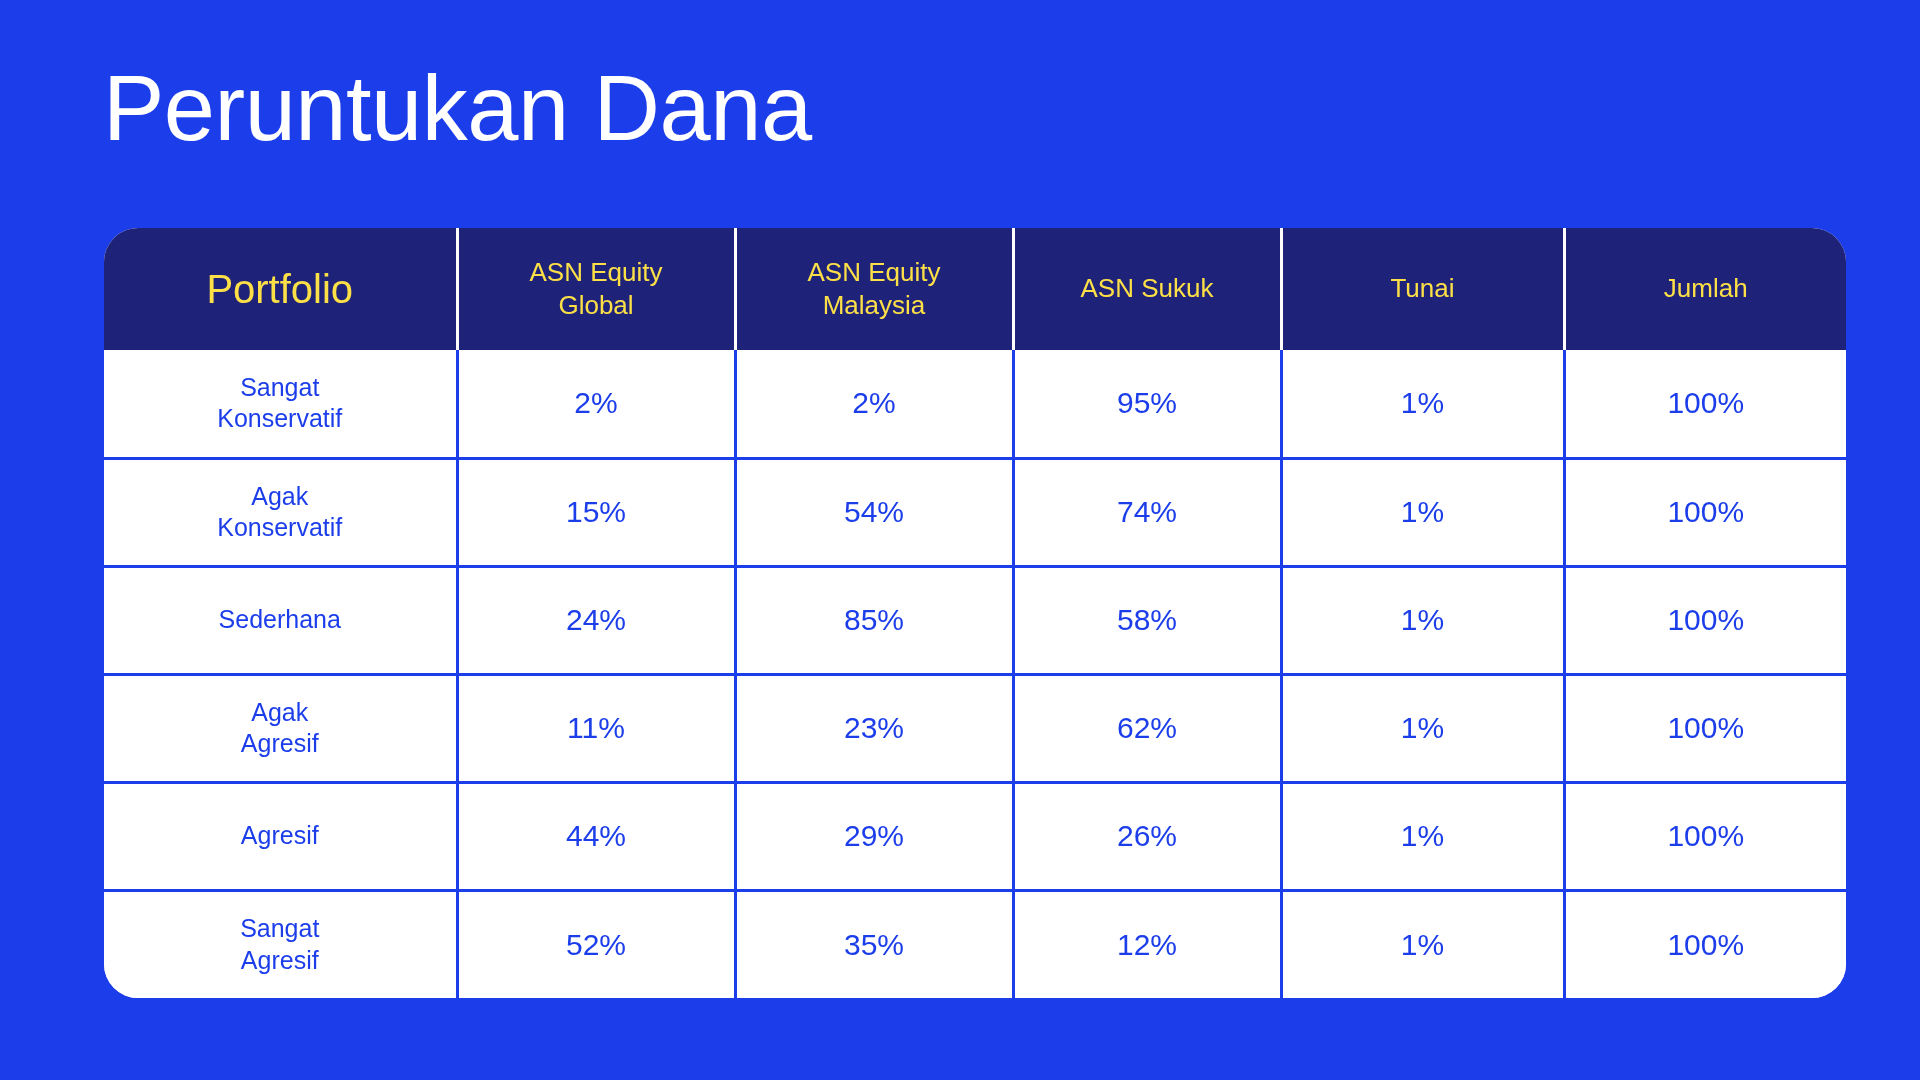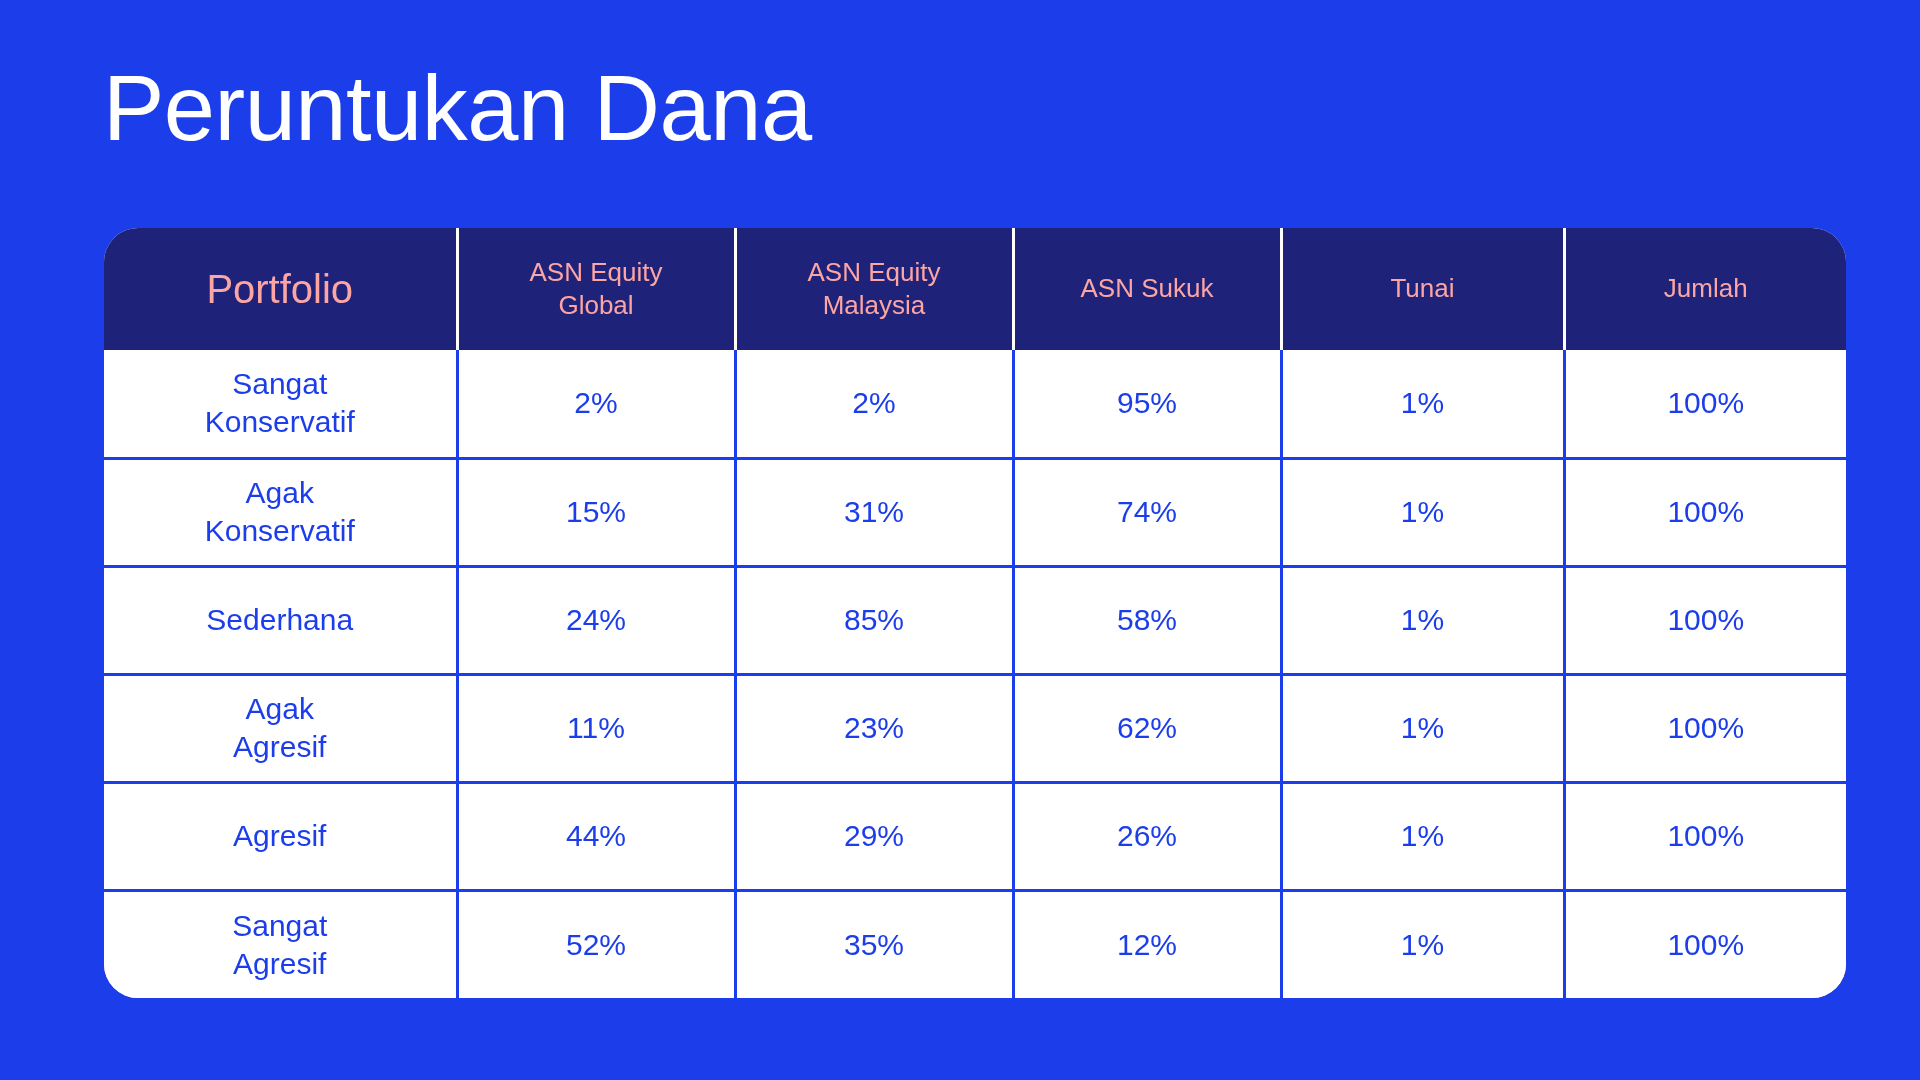--- a/index.html
+++ b/index.html
@@ -59,21 +59,21 @@
   col.c-sukuk     { width: 268px; }
   col.c-tunai     { width: 283px; }
   col.c-jumlah    { width: 282px; }
 
   
   thead tr {
     background: #1E2278;
   }
 
   thead th {
-    color: #fca5a5;
+    color: #fde047;
     font-weight: 400;
     text-align: center;
     vertical-align: middle;
     height: 122px;
     padding: 6px 8px;
     border-right: 3px solid #FFFFFF;
     font-size: 26px;
     line-height: 1.28;
   }
 
@@ -96,21 +96,21 @@
     line-height: 1.26;
     font-weight: 400;
     border-right: 3px solid #1C3EEA;
     border-bottom: 3px solid #1C3EEA;
   }
 
   tbody td:last-child { border-right: none; }
   tbody tr:last-child td { border-bottom: none; }
 
   tbody td.cell-portfolio {
-    font-size: 30px;
+    font-size: 25px;
   }
 
   .cell-line { display: block; }
 </style>
 </head>
 <body>
 
 <div class="slide">
 
   <h1 class="page-title">Peruntukan Dana</h1>
@@ -164,21 +164,21 @@
           <td>1%</td>
           <td>100%</td>
         </tr>
 
         <tr>
           <td class="cell-portfolio">
             <span class="cell-line">Agak</span>
             <span class="cell-line">Konservatif</span>
           </td>
           <td>15%</td>
-          <td>31%</td>
+          <td>54%</td>
           <td>74%</td>
           <td>1%</td>
           <td>100%</td>
         </tr>
 
         <tr>
           <td class="cell-portfolio">
             <span class="cell-line">Sederhana</span>
           </td>
           <td>24%</td>

